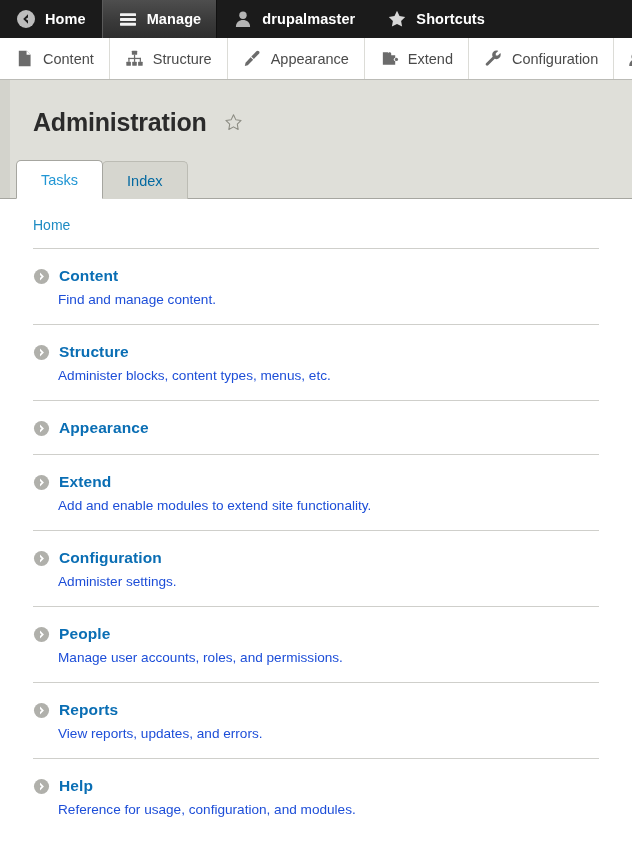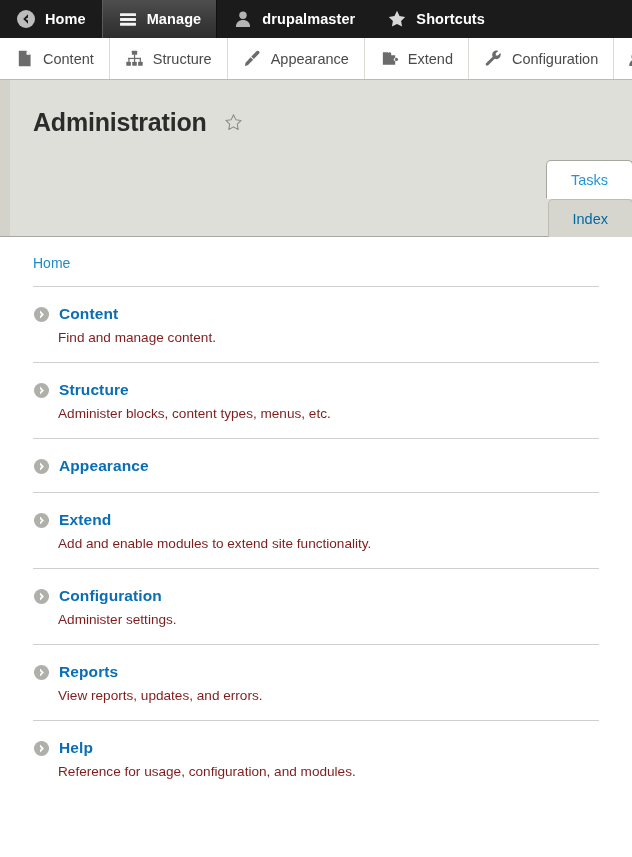--- a/index.html
+++ b/index.html
@@ -84,21 +84,20 @@
   }
   .star-btn { cursor: pointer; display: flex; align-items: center; line-height: 0; }
 
   
   .tabs-strip {
     display: flex;
     align-items: flex-end;
     padding-left: 16px;
     border-bottom: 1px solid #a6a6a0;
     position: relative;
-    flex-direction: column;
   }
   .tab {
     font-size: 14.5px;
     color: #0369a1;
     padding: 11px 24px 10px 24px;
     background: #d6d6cf;
     border: 1px solid #bcbcb4;
     border-bottom: none;
     border-radius: 5px 5px 0 0;
     margin-right: -1px;
@@ -148,21 +147,21 @@
   }
   .item-title {
     font-size: 15.5px;
     font-weight: bold;
     color: #0a6eb4;
     cursor: pointer;
     letter-spacing: 0.1px;
   }
   .item-desc {
     font-size: 13.6px;
-    color: #7f1d1d;
+    color: #1d4ed8;
     margin-top: 7px;
     margin-left: 25px;
   }
   .chev-circle { display: flex; align-items: center; line-height: 0; flex: 0 0 auto; }
 
   
   .left-strip {
     position: absolute;
     left: 0; top: 0; bottom: 0;
     width: 10px;
@@ -377,20 +376,32 @@
           <svg width="17" height="17" viewBox="0 0 18 18">
             <circle cx="9" cy="9" r="8" fill="#b0b0ab"></circle>
             <path d="M7.4 4.8 L11.6 9 L7.4 13.2 L7.4 10.6 L9.0 9 L7.4 7.4 Z" fill="#ffffff"></path>
           </svg>
         </span>
         <span class="item-title">Configuration</span>
       </div>
       <div class="item-desc">Administer settings.</div>
     </div>
 
+    <div class="admin-item">
+      <div class="item-title-row">
+        <span class="chev-circle">
+          <svg width="17" height="17" viewBox="0 0 18 18">
+            <circle cx="9" cy="9" r="8" fill="#b0b0ab"></circle>
+            <path d="M7.4 4.8 L11.6 9 L7.4 13.2 L7.4 10.6 L9.0 9 L7.4 7.4 Z" fill="#ffffff"></path>
+          </svg>
+        </span>
+        <span class="item-title">People</span>
+      </div>
+      <div class="item-desc">Manage user accounts, roles, and permissions.</div>
+    </div>
 
     <div class="admin-item">
       <div class="item-title-row">
         <span class="chev-circle">
           <svg width="17" height="17" viewBox="0 0 18 18">
             <circle cx="9" cy="9" r="8" fill="#b0b0ab"></circle>
             <path d="M7.4 4.8 L11.6 9 L7.4 13.2 L7.4 10.6 L9.0 9 L7.4 7.4 Z" fill="#ffffff"></path>
           </svg>
         </span>
         <span class="item-title">Reports</span>

